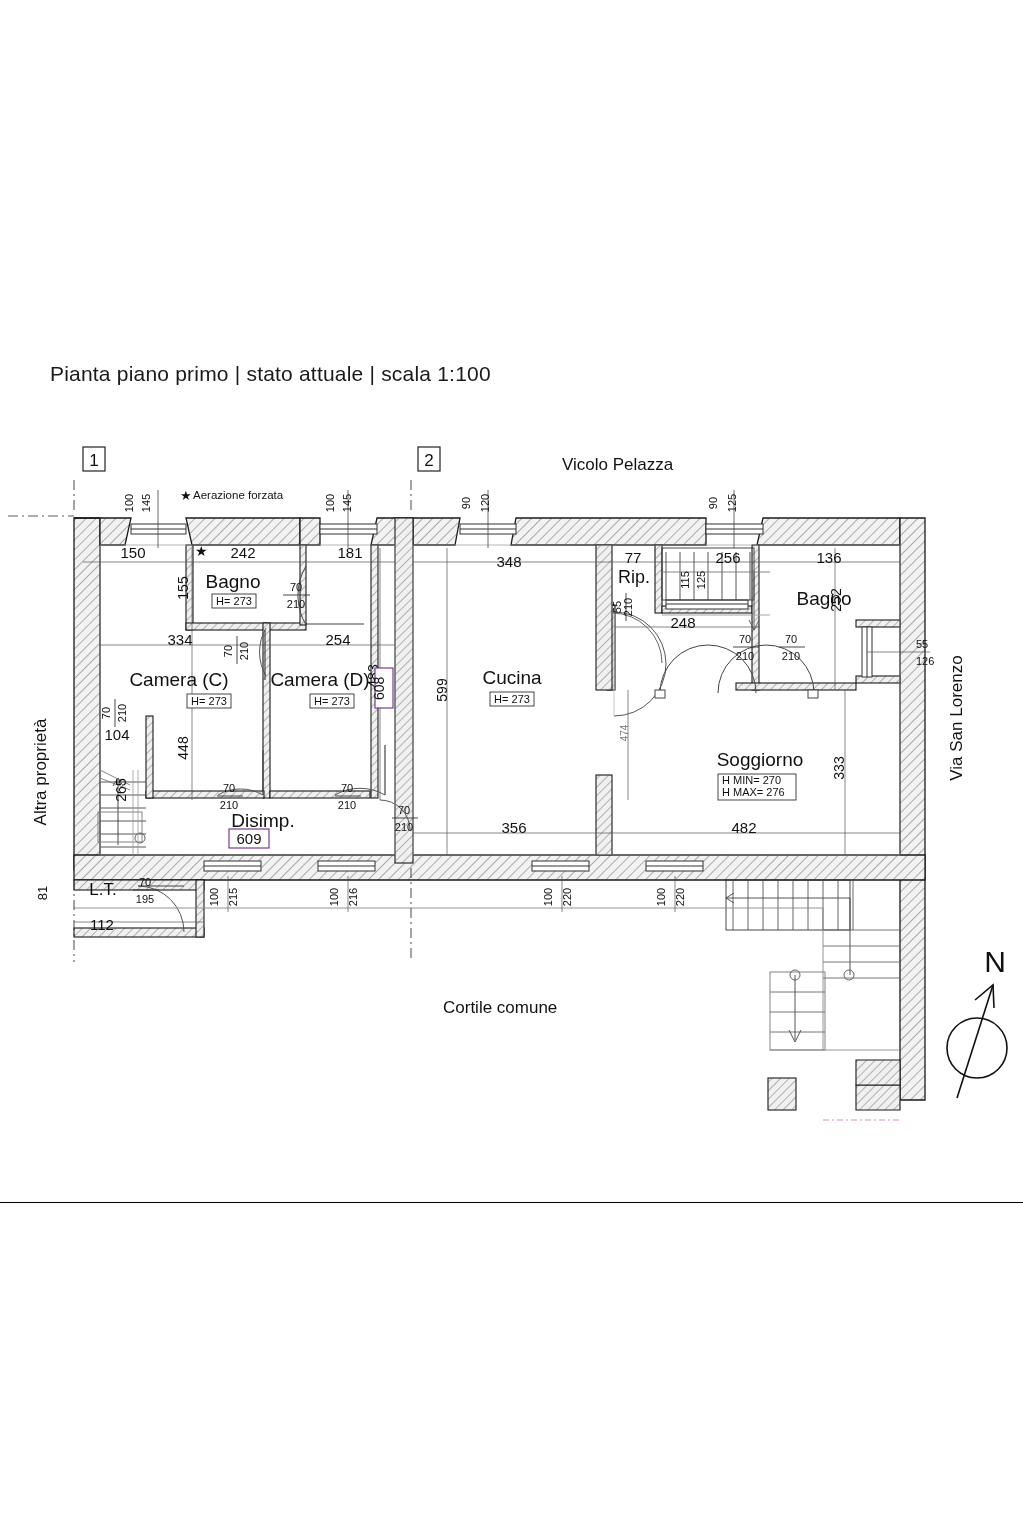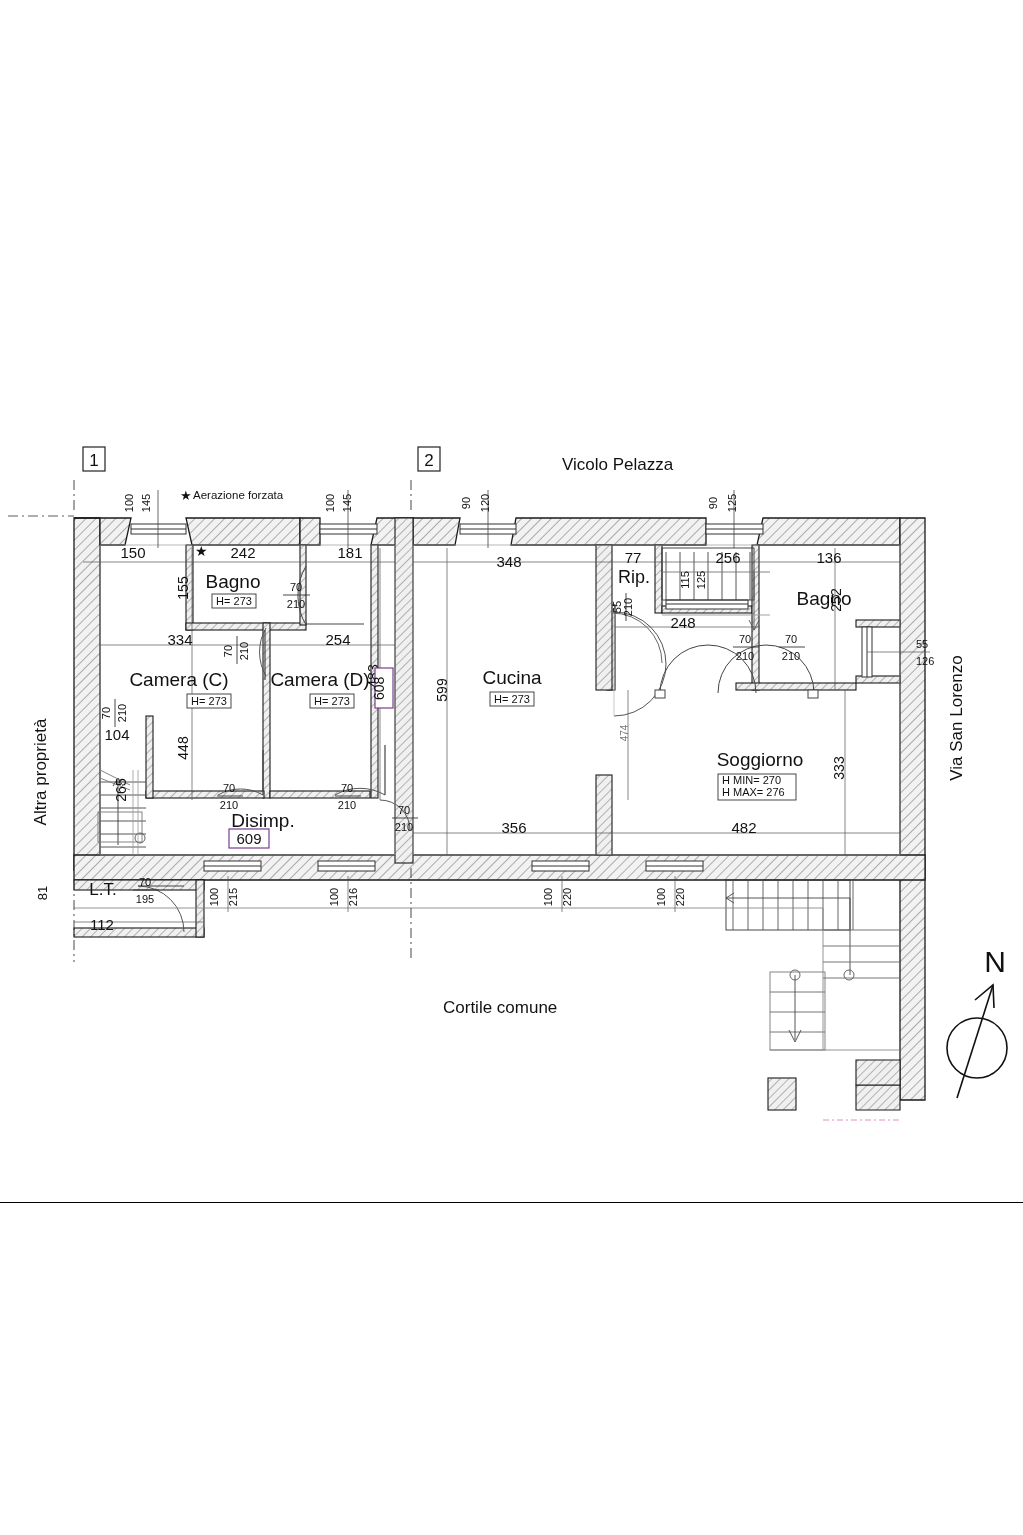--- a/index.html
+++ b/index.html
@@ -7,20 +7,21 @@
   #stage{position:absolute;left:0;top:0;width:1023px;height:1535px;overflow:hidden;}
   #title{position:absolute;left:50px;top:362px;font-size:21px;letter-spacing:.2px;color:#1a1a1a;white-space:nowrap;}
   #plan{position:absolute;left:0;top:0;}
   #footline{position:absolute;left:0;top:1202px;width:1023px;height:1px;background:#000;}
 </style>
 </head>
 <body>
 
 <div id="stage">
 
+  <div id="title">Pianta piano primo | stato attuale | scala 1:100</div>
 
   <svg id="plan" width="1023" height="1535" viewBox="0 0 1023 1535" font-family="Liberation Sans, sans-serif">
     <defs>
       <pattern id="hatch" patternUnits="userSpaceOnUse" width="7" height="7" patternTransform="rotate(45)">
         <rect width="7" height="7" fill="#f2f2f2"></rect>
         <line x1="0" y1="0" x2="0" y2="7" stroke="#555" stroke-width="0.9"></line>
       </pattern>
       <pattern id="hatch2" patternUnits="userSpaceOnUse" width="6" height="6" patternTransform="rotate(45)">
         <rect width="6" height="6" fill="#f0f0f0"></rect>
         <line x1="0" y1="0" x2="0" y2="6" stroke="#555" stroke-width="0.8"></line>

